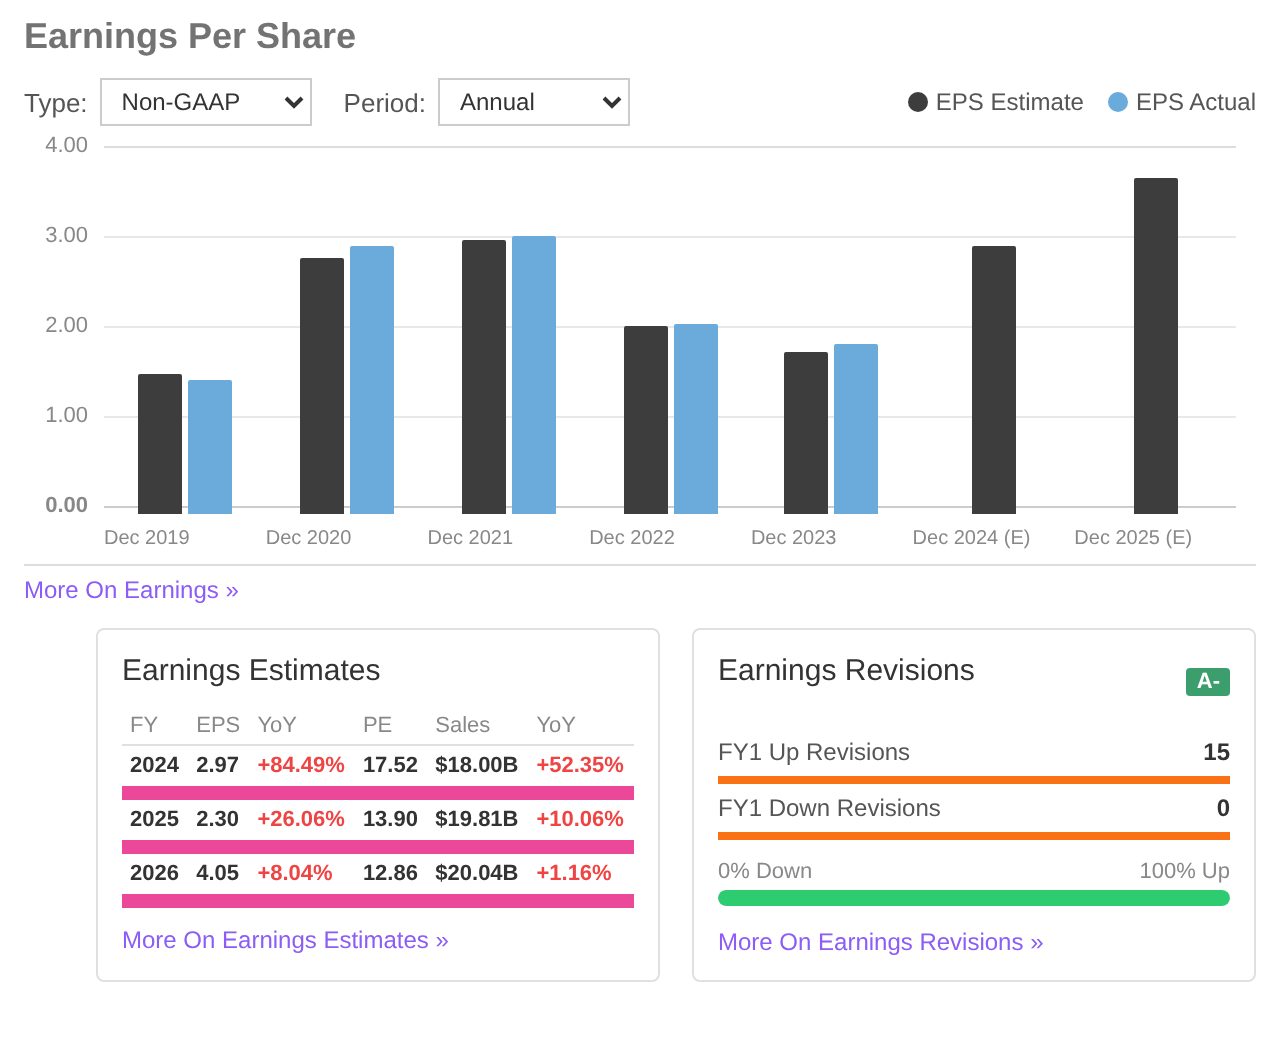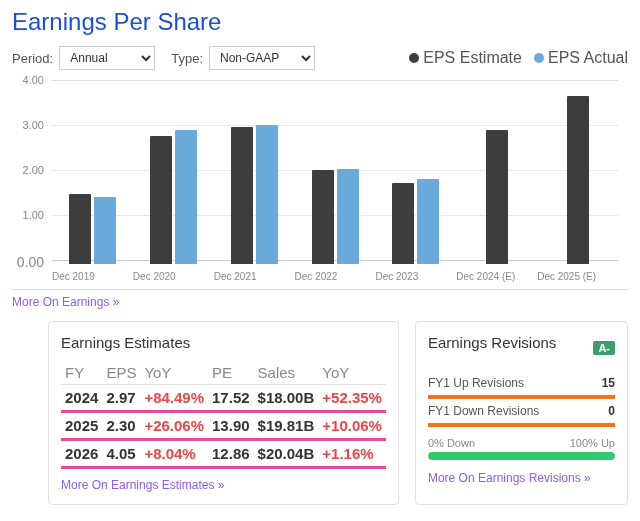--- a/index.html
+++ b/index.html
@@ -9,23 +9,23 @@
       background: #fff;
       color: #333;
       width: 640px;
     }
 
     .page-wrapper {
       padding: 8px 12px 12px 12px;
     }
 
     h2 {
-      font-size: 24px;
-      font-weight: 400;
-      color: #1d4ed8;
+      font-size: 18px;
+      font-weight: 700;
+      color: #737373;
       margin-bottom: 10px;
     }
 
     .controls {
       display: flex;
       align-items: center;
       gap: 16px;
       margin-bottom: 10px;
     }
 
@@ -48,21 +48,21 @@
       appearance: auto;
       cursor: pointer;
       color: #333;
     }
 
     .legend {
       display: flex;
       align-items: center;
       gap: 12px;
       margin-left: auto;
-      font-size: 16px;
+      font-size: 12px;
       color: #555;
     }
 
     .legend-item {
       display: flex;
       align-items: center;
       gap: 4px;
     }
 
     .legend-dot {
@@ -135,34 +135,34 @@
       font-size: 15px;
       font-weight: 400;
       margin-bottom: 10px;
       color: #333;
     }
 
     
     .estimates-table {
       width: 100%;
       border-collapse: collapse;
-      font-size: 15px;
+      font-size: 11px;
     }
 
     .estimates-table th {
       text-align: left;
       color: #888;
       font-weight: 400;
       padding: 3px 4px;
       border-bottom: 1px solid #e0e0e0;
     }
 
     .estimates-table td {
       padding: 4px 4px;
-      border-bottom: 3px solid #ec4899;
+      border-bottom: 7px solid #ec4899;
     }
 
     .estimates-table tr.bold-row td {
       font-weight: 700;
     }
 
     .positive {
       color: #ef4444;
     }
 
@@ -226,31 +226,31 @@
     }
   </style>
 </head>
 <body>
 
 <div class="page-wrapper">
   <h2>Earnings Per Share</h2>
 
   <div class="controls">
     <div class="control-group">
+      <span class="control-label">Type:</span>
+      <select>
+        <option>Non-GAAP</option>
+        <option>GAAP</option>
+      </select>
+    </div>
+    <div class="control-group">
       <span class="control-label">Period:</span>
       <select>
         <option>Annual</option>
         <option>Quarterly</option>
-      </select>
-    </div>
-    <div class="control-group">
-      <span class="control-label">Type:</span>
-      <select>
-        <option>Non-GAAP</option>
-        <option>GAAP</option>
       </select>
     </div>
     <div class="legend">
       <div class="legend-item">
         <div class="legend-dot" style="background:#3d3d3d;"></div>
         <span>EPS Estimate</span>
       </div>
       <div class="legend-item">
         <div class="legend-dot" style="background:#6aabdc;"></div>
         <span>EPS Actual</span>
@@ -267,21 +267,21 @@
         <div style="position:absolute; top:50%; left:0; right:0; border-top:1px solid #e8e8e8;"></div>
         <div style="position:absolute; top:75%; left:0; right:0; border-top:1px solid #e8e8e8;"></div>
         <div style="position:absolute; top:100%; left:0; right:0; border-top:1px solid #ccc;"></div>
       </div>
 
       <div style="position:absolute; left:0; top:0; width:36px; height:180px;">
         <div style="position:absolute; top:-6px; right:4px; font-size:11px; color:#888;">4.00</div>
         <div style="position:absolute; top:calc(25% - 6px); right:4px; font-size:11px; color:#888;">3.00</div>
         <div style="position:absolute; top:calc(50% - 6px); right:4px; font-size:11px; color:#888;">2.00</div>
         <div style="position:absolute; top:calc(75% - 6px); right:4px; font-size:11px; color:#888;">1.00</div>
-        <div style="position:absolute; top:calc(100% - 6px); right:4px; font-size:14px; color:#888;">0.00</div>
+        <div style="position:absolute; top:calc(100% - 6px); right:4px; font-size:11px; color:#888;font-weight:bold;">0.00</div>
       </div>
 
       <div style="position:absolute; left:40px; right:10px; bottom:20px; height:180px; display:flex; align-items:flex-end;">
 
         <div class="bar-group">
           <div class="bar bar-estimate" style="height:69.75px;"></div>
           <div class="bar bar-actual" style="height:67.5px;"></div>
         </div>
 
         <div class="bar-group">

